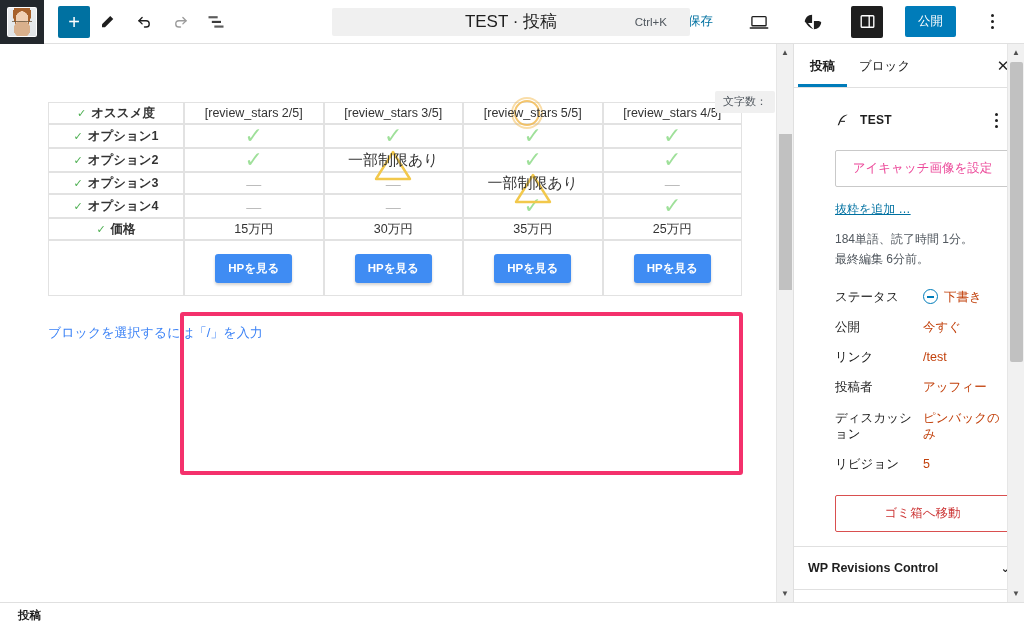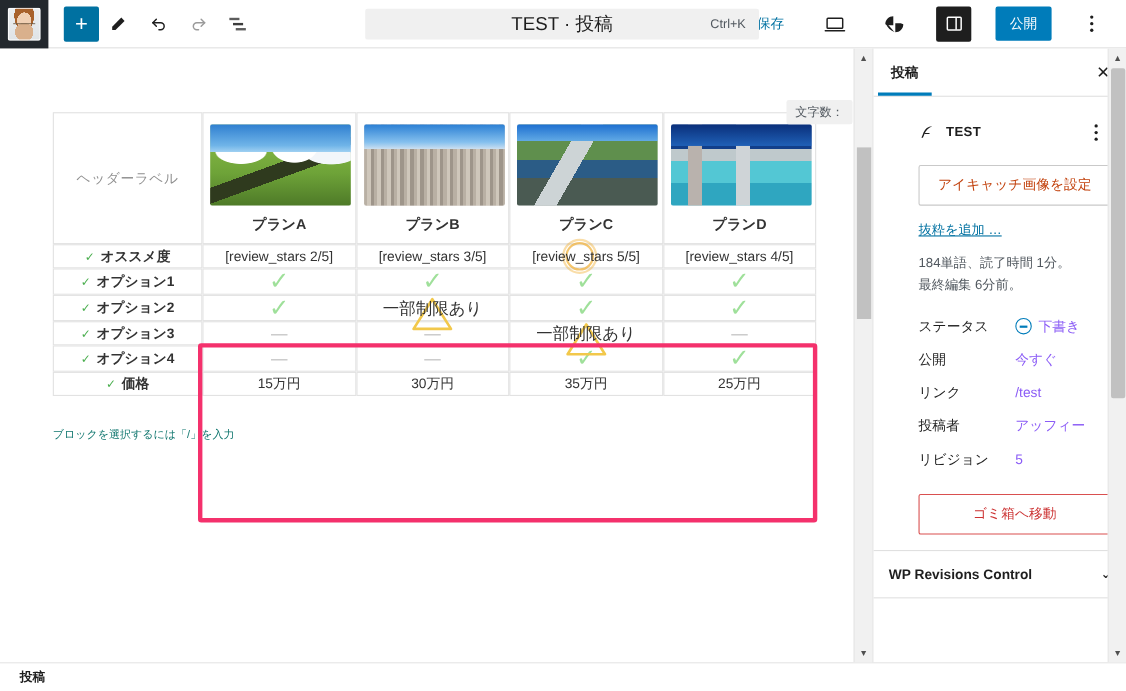--- a/index.html
+++ b/index.html
@@ -45,21 +45,21 @@
     margin-left:14px; cursor:pointer;
   }
   .tb-group { display:flex; align-items:center; }
 
   .title-pill {
     position:absolute; left:332px; width:358px; height:28px;
     background:#f0f0f0; border-radius:2px; display:flex; align-items:center;
     justify-content:center; cursor:pointer;
   }
   .title-pill .t { font-size:17px; color:#1e1e1e; }
-  .title-pill .kbd { position:absolute; right:12px; font-size:11.5px; color:#50575e; }
+  .title-pill .kbd { position:absolute; right:23px; font-size:11.5px; color:#50575e; }
 
   .topbar-right {
     margin-left:auto; display:flex; align-items:center; gap:22px; padding-right:18px;text-align:right;
   }
   .save-draft { color:#0071a1; font-size:12.5px; cursor:pointer; padding:4px 8px; }
   .icon-btn { width:32px; height:32px; display:flex; align-items:center; justify-content:center; cursor:pointer; }
   .icon-btn.dark { background:#1e1e1e; border-radius:2px; }
   .publish-btn {
     background:#007cba; color:#fff; font-size:12.5px; border-radius:2px;
     padding:7px 13px; cursor:pointer; white-space:nowrap;
@@ -133,21 +133,21 @@
   .hp-btn {
     display:inline-block; background:#3f8cf3; color:#fff; font-weight:bold; font-size:11.5px;
     padding:7px 13px; border-radius:3px; box-shadow:0 2px 3px rgba(0,0,0,.18); cursor:pointer;
   }
   td.btnrow { height:56px; }
 
   .sel-box {
     position:absolute; left:180px; top:268px; width:563px; height:163px;
     border:4px solid #f4316c; border-radius:3px; pointer-events:none; z-index:4;
   }
-  .placeholder { margin-top:28px; color:#0f766e; font-size:10px; }
+  .placeholder { margin-top:28px; color:#3b82f6; font-size:13px; }
 
   
   .ed-scroll { position:absolute; top:0; right:0; width:17px; bottom:0; background:#f1f1f1;
                border-left:1px solid #e6e6e6; z-index:6; }
   .ed-scroll .arrow { height:17px; display:flex; align-items:center; justify-content:center; color:#505050; font-size:8px; }
   .ed-scroll .arrow.bot { position:absolute; bottom:0; left:0; right:0; }
   .ed-scroll .thumb { position:absolute; top:90px; left:2px; width:13px; height:156px; background:#c1c1c1; border-radius:0; }
 
   
   .sidebar { width:231px; min-width:231px; background:#fff; border-left:1px solid #e0e0e0;
@@ -158,30 +158,30 @@
   .sb-close { margin-left:auto; width:34px; height:34px; display:flex; align-items:center;
               justify-content:center; font-size:15px; color:#1e1e1e; cursor:pointer; }
 
   .sb-pad { padding:12px 14px 0;margin-left:27px; }
   .sb-post-row { display:flex; align-items:center; gap:9px; margin:4px 0 14px; }
   .sb-post-title { font-size:12px; font-weight:bold; letter-spacing:.3px; }
   .sb-post-row .kebab { margin-left:auto; }
 
   .sb-btn-outline {
     display:block; width:100%; text-align:center; border:1px solid #c9c9c9; border-radius:2px;
-    padding:9px 4px; font-size:12.5px; color:#c2410c; cursor:pointer; background:#fff;
+    padding:9px 4px; font-size:12.5px; color:#ec4899; cursor:pointer; background:#fff;
   }
   .sb-link { display:inline-block; margin:14px 0 12px; color:#0071a1; font-size:12px;
              text-decoration:underline; cursor:pointer; }
   .sb-meta { color:#50575e; font-size:12px; line-height:1.65; margin-bottom:12px; }
 
   .sb-rows { border-top:0; }
   .sb-row { display:flex; align-items:flex-start; padding:7px 0; font-size:12.5px; }
   .sb-row .k { width:88px; color:#1e1e1e; flex:0 0 88px; line-height:1.3; }
-  .sb-row .v { color:#8b5cf6; cursor:pointer; display:flex; align-items:center; gap:6px; line-height:1.3; }
+  .sb-row .v { color:#c2410c; cursor:pointer; display:flex; align-items:center; gap:6px; line-height:1.3; }
   .status-ic { width:15px; height:15px; border:1.6px solid #007cba; border-radius:50%;
                display:inline-flex; align-items:center; justify-content:center; flex:0 0 15px; }
   .status-ic:before { content:""; width:7px; height:1.6px; background:#007cba; }
 
   .sb-danger {
     margin:16px 0 14px; display:block; width:100%; text-align:center;
     border:1px solid #d94f4f; color:#cc3333; border-radius:2px; padding:9px 4px;
     font-size:12.5px; background:#fff; cursor:pointer;
   }
   .sb-panel { border-top:1px solid #e0e0e0; padding:14px; display:flex; align-items:center;
@@ -273,39 +273,20 @@
   </div>
 
   <div class="body">
 
     <div class="editor-wrap">
       <div class="charcount">文字数：</div>
 
       <div class="canvas">
         <table class="cmp">
           <tbody>
-            <tr>
-              <td class="lbl head">ヘッダーラベル</td>
-              <td class="planhead">
-                <span class="thumb th-a"></span>
-                <span class="plan-name">プランA</span>
-              </td>
-              <td class="planhead">
-                <span class="thumb th-b"></span>
-                <span class="plan-name">プランB</span>
-              </td>
-              <td class="planhead">
-                <span class="thumb th-c"></span>
-                <span class="plan-name">プランC</span>
-              </td>
-              <td class="planhead">
-                <span class="thumb th-d"></span>
-                <span class="plan-name">プランD</span>
-              </td>
-            </tr>
 
             <tr>
               <td class="lbl">
                 <span class="chk">✓</span><span>オススメ度</span>
               </td>
               <td class="cell"><span>[review_stars 2/5]</span></td>
               <td class="cell"><span>[review_stars 3/5]</span></td>
               <td class="cell">
                 <span class="stars-wrap">
                   <span class="circ"></span>
@@ -373,38 +354,46 @@
             <tr>
               <td class="lbl" style="font-weight:bold">
                 <span class="chk">✓</span><span>価格</span>
               </td>
               <td class="cell"><span>15万円</span></td>
               <td class="cell"><span>30万円</span></td>
               <td class="cell"><span>35万円</span></td>
               <td class="cell"><span>25万円</span></td>
             </tr>
 
+            <tr>
+              <td class="lbl"></td>
+              <td class="btnrow"><span class="hp-btn">HPを見る</span></td>
+              <td class="btnrow"><span class="hp-btn">HPを見る</span></td>
+              <td class="btnrow"><span class="hp-btn">HPを見る</span></td>
+              <td class="btnrow"><span class="hp-btn">HPを見る</span></td>
+            </tr>
           </tbody>
         </table>
 
         <div class="placeholder">ブロックを選択するには「/」を入力</div>
       </div>
 
       <div class="sel-box"></div>
 
       <div class="ed-scroll">
         <div class="arrow">▲</div>
         <div class="thumb"></div>
         <div class="arrow bot">▼</div>
       </div>
     </div>
 
     <div class="sidebar">
       <div class="sb-tabs">
         <div class="sb-tab active">投稿</div>
+        <div class="sb-tab">ブロック</div>
         <div class="sb-close">✕</div>
       </div>
 
       <div class="sb-pad">
         <div class="sb-post-row">
           <svg width="16" height="16" viewBox="0 0 24 24">
               <path d="M19 4c-6 0-11 4-13 11l-2 5 2 0 2-5c2-6 6-9 11-11z" fill="#1e1e1e"></path>
               <path d="M8 14h7" stroke="#1e1e1e" stroke-width="1.6"></path>
             </svg>
           <span class="sb-post-title">TEST</span>
@@ -438,20 +427,24 @@
           </div>
           <div class="sb-row">
             <span class="k">リンク</span>
             <span class="v">/test</span>
           </div>
           <div class="sb-row">
             <span class="k">投稿者</span>
             <span class="v">アッフィー</span>
           </div>
           <div class="sb-row">
+            <span class="k">ディスカッション</span>
+            <span class="v">ピンバックのみ</span>
+          </div>
+          <div class="sb-row">
             <span class="k">リビジョン</span>
             <span class="v">5</span>
           </div>
         </div>
 
         <div class="sb-danger">ゴミ箱へ移動</div>
       </div>
 
       <div class="sb-panel">
         <span>WP Revisions Control</span>

